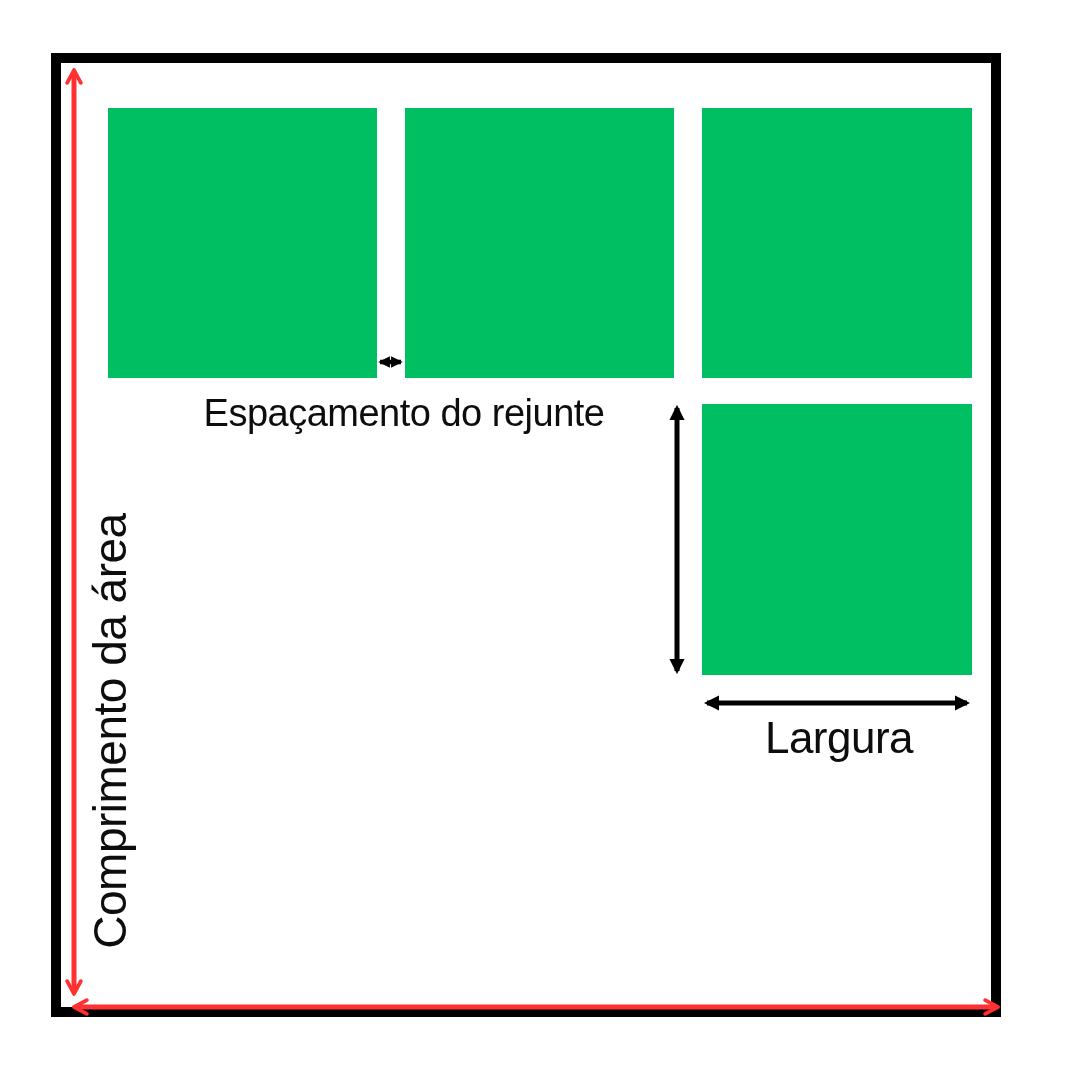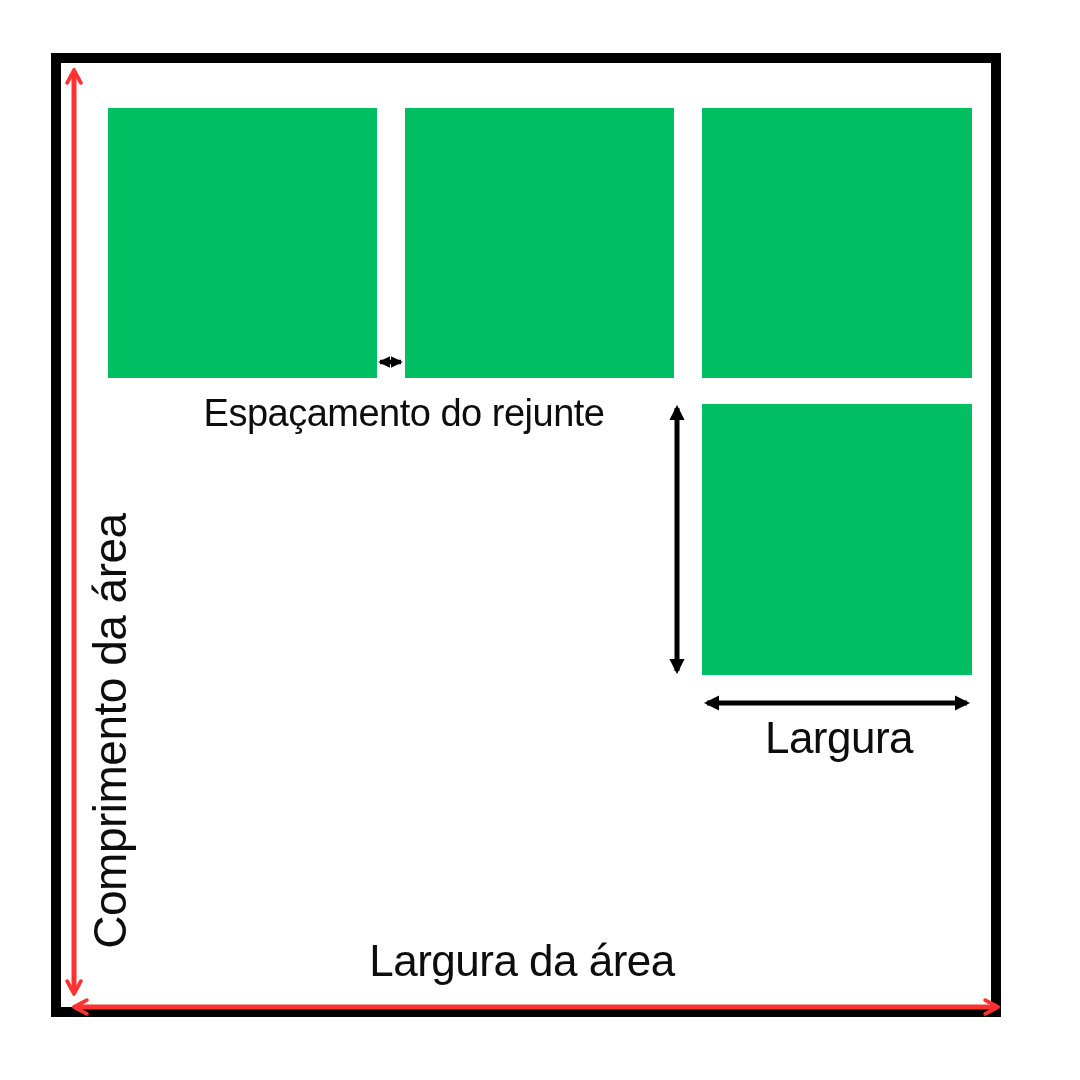--- a/index.html
+++ b/index.html
@@ -113,17 +113,16 @@
     <line class="stroke-black" x1="677" y1="408" x2="677" y2="671" stroke-width="5" marker-start="url(#head-black)" marker-end="url(#head-black)"></line>
 
     <line class="stroke-black" x1="707" y1="703" x2="967" y2="703" stroke-width="5" marker-start="url(#head-black)" marker-end="url(#head-black)"></line>
   </svg>
 
   <div class="label label-grout">Espaçamento do rejunte</div>
 
 
   <div class="label label-tile-width">Largura</div>
 
-  <div class="label label-area-width">Largura da área</div>
 
   <div class="label label-area-length">Comprimento da área</div>
 
 </div>
 
 </body></html>

